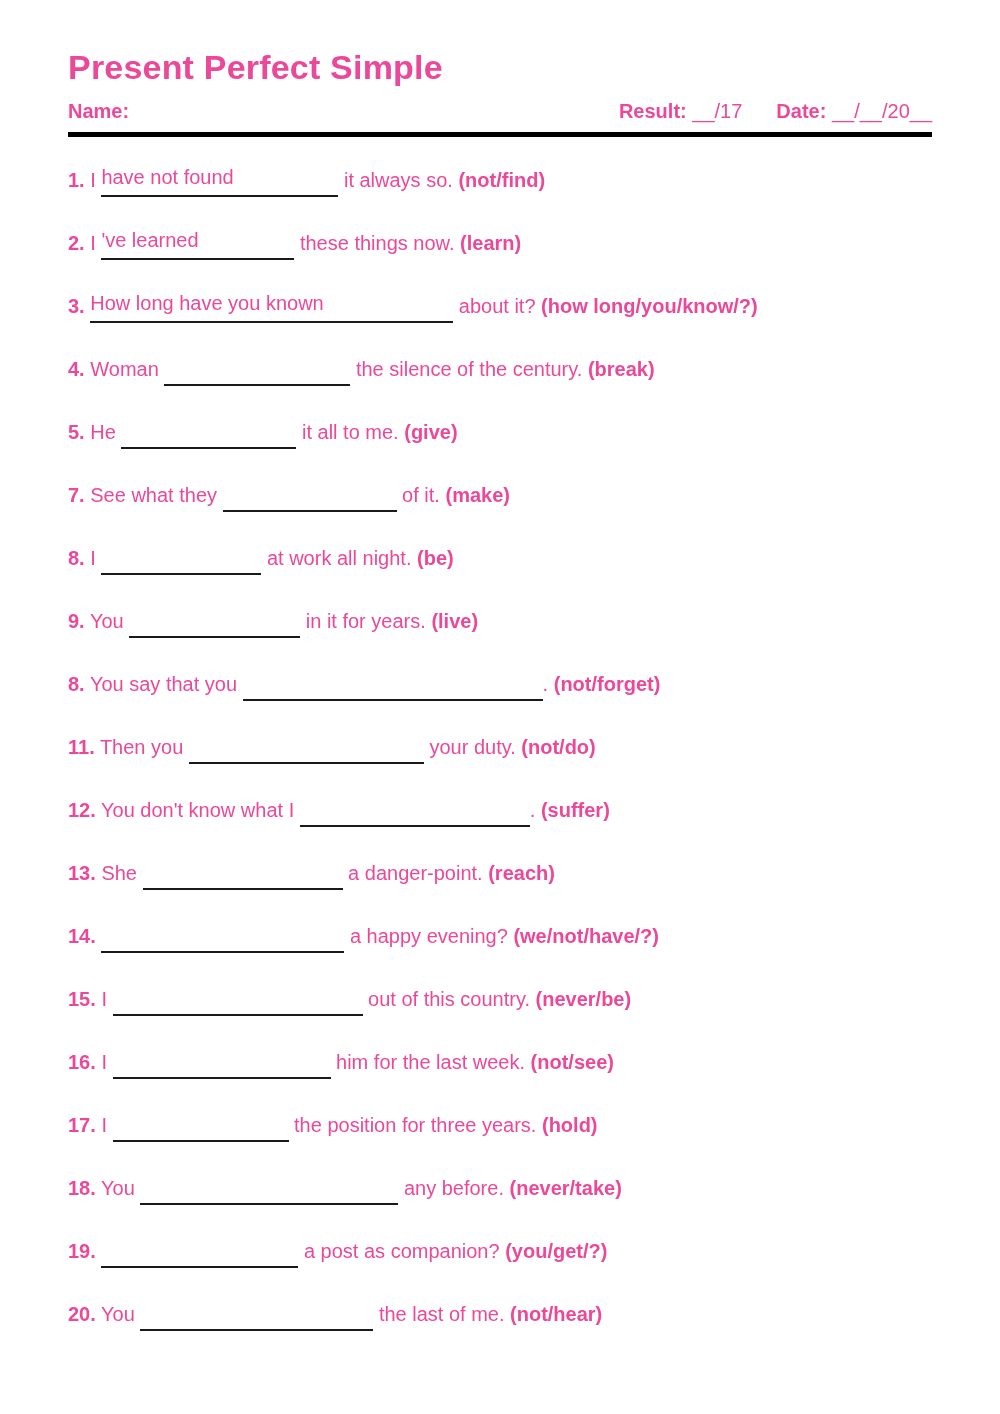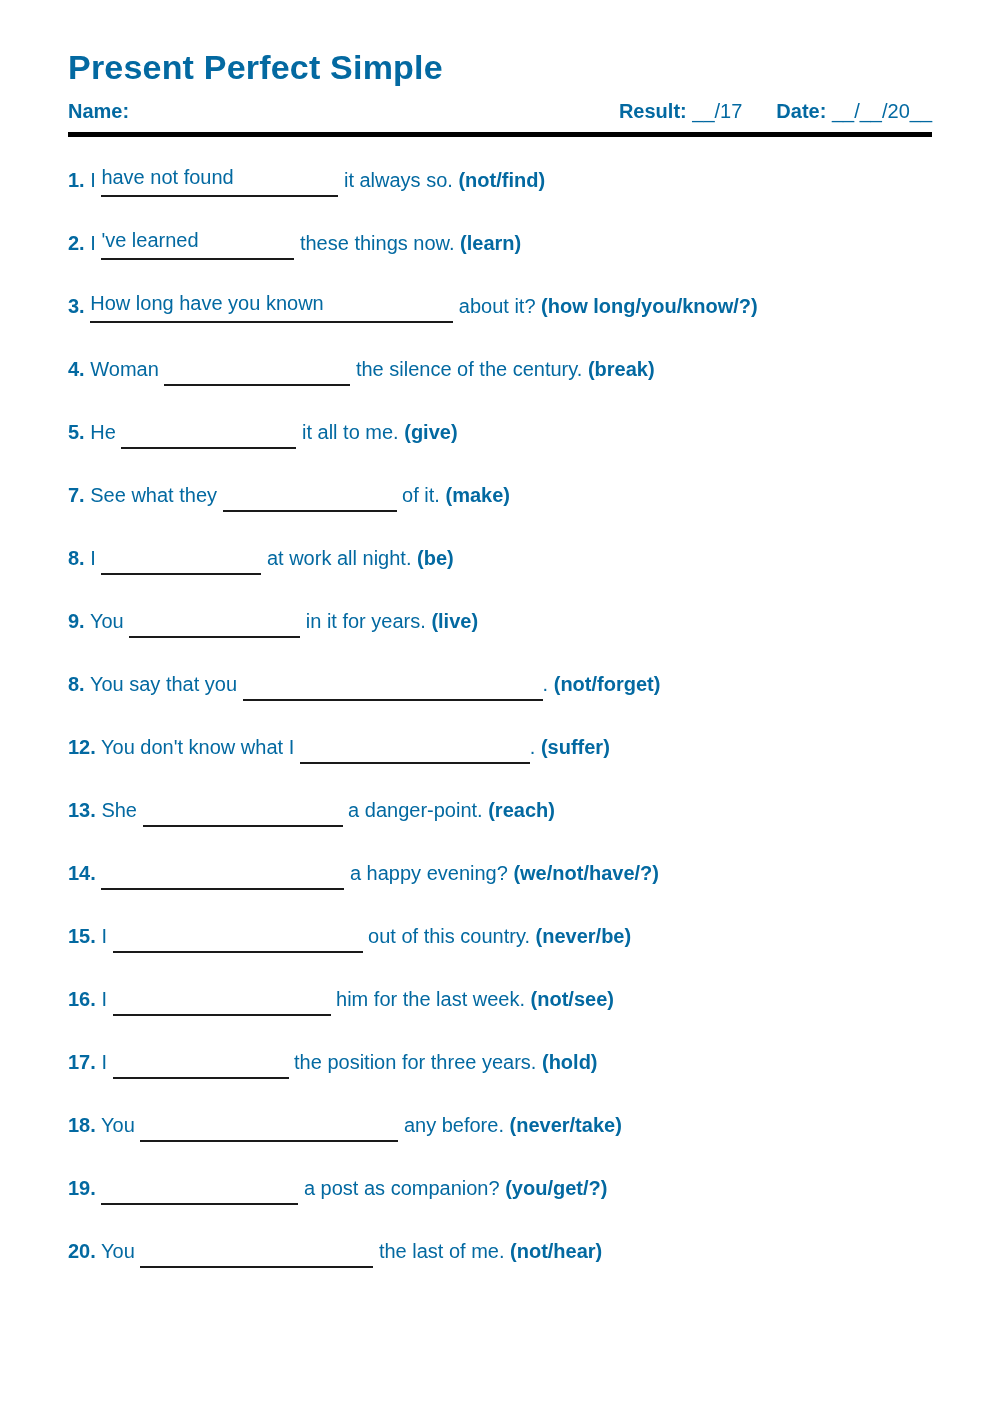--- a/index.html
+++ b/index.html
@@ -2,21 +2,21 @@
 <html><head>
 <meta charset="utf-8">
 <style>
   html,body { margin:0; padding:0; background:#ffffff; }
   .page {
     position:relative;
     width:1000px; height:1414px;
     box-sizing:border-box;
     padding:48px 68px 12px 68px;
     background:#ffffff;
-    color:#0369a1;
+    color:#ec4899;
     font-family:"Liberation Sans","DejaVu Sans",sans-serif;
     overflow:hidden;
   }
   .title {
     font-size:34px; line-height:38px;
     font-weight:bold; letter-spacing:0.2px;
     margin:0;
   }
   .header-row {
     display:flex; align-items:baseline;
@@ -67,20 +67,21 @@
   <div class="list">
     <p class="item"><span class="num">1.</span> <span>I</span> <span class="blank" style="width:237px"><span class="ans">have not found</span></span><span> it always so.</span> <span class="hint">(not/find)</span></p>
     <p class="item"><span class="num">2.</span> <span>I</span> <span class="blank" style="width:193px"><span class="ans">'ve learned</span></span><span> these things now.</span> <span class="hint">(learn)</span></p>
     <p class="item"><span class="num">3.</span> <span></span> <span class="blank" style="width:363px"><span class="ans">How long have you known</span></span><span> about it?</span> <span class="hint">(how long/you/know/?)</span></p>
     <p class="item"><span class="num">4.</span> <span>Woman</span> <span class="blank" style="width:186px"><span class="ans"></span></span><span> the silence of the century.</span> <span class="hint">(break)</span></p>
     <p class="item"><span class="num">5.</span> <span>He</span> <span class="blank" style="width:175px"><span class="ans"></span></span><span> it all to me.</span> <span class="hint">(give)</span></p>
     <p class="item"><span class="num">7.</span> <span>See what they</span> <span class="blank" style="width:174px"><span class="ans"></span></span><span> of it.</span> <span class="hint">(make)</span></p>
     <p class="item"><span class="num">8.</span> <span>I</span> <span class="blank" style="width:160px"><span class="ans"></span></span><span> at work all night.</span> <span class="hint">(be)</span></p>
     <p class="item"><span class="num">9.</span> <span>You</span> <span class="blank" style="width:171px"><span class="ans"></span></span><span> in it for years.</span> <span class="hint">(live)</span></p>
     <p class="item"><span class="num">8.</span> <span>You say that you</span> <span class="blank" style="width:300px"><span class="ans"></span></span><span>.</span> <span class="hint">(not/forget)</span></p>
+    <p class="item"><span class="num">11.</span> <span>Then you</span> <span class="blank" style="width:235px"><span class="ans"></span></span><span> your duty.</span> <span class="hint">(not/do)</span></p>
     <p class="item"><span class="num">12.</span> <span>You don't know what I</span> <span class="blank" style="width:230px"><span class="ans"></span></span><span>.</span> <span class="hint">(suffer)</span></p>
     <p class="item"><span class="num">13.</span> <span>She</span> <span class="blank" style="width:200px"><span class="ans"></span></span><span> a danger-point.</span> <span class="hint">(reach)</span></p>
     <p class="item"><span class="num">14.</span> <span></span> <span class="blank" style="width:243px"><span class="ans"></span></span><span> a happy evening?</span> <span class="hint">(we/not/have/?)</span></p>
     <p class="item"><span class="num">15.</span> <span>I</span> <span class="blank" style="width:250px"><span class="ans"></span></span><span> out of this country.</span> <span class="hint">(never/be)</span></p>
     <p class="item"><span class="num">16.</span> <span>I</span> <span class="blank" style="width:218px"><span class="ans"></span></span><span> him for the last week.</span> <span class="hint">(not/see)</span></p>
     <p class="item"><span class="num">17.</span> <span>I</span> <span class="blank" style="width:176px"><span class="ans"></span></span><span> the position for three years.</span> <span class="hint">(hold)</span></p>
     <p class="item"><span class="num">18.</span> <span>You</span> <span class="blank" style="width:258px"><span class="ans"></span></span><span> any before.</span> <span class="hint">(never/take)</span></p>
     <p class="item"><span class="num">19.</span> <span></span> <span class="blank" style="width:197px"><span class="ans"></span></span><span> a post as companion?</span> <span class="hint">(you/get/?)</span></p>
     <p class="item"><span class="num">20.</span> <span>You</span> <span class="blank" style="width:233px"><span class="ans"></span></span><span> the last of me.</span> <span class="hint">(not/hear)</span></p>
   </div>

